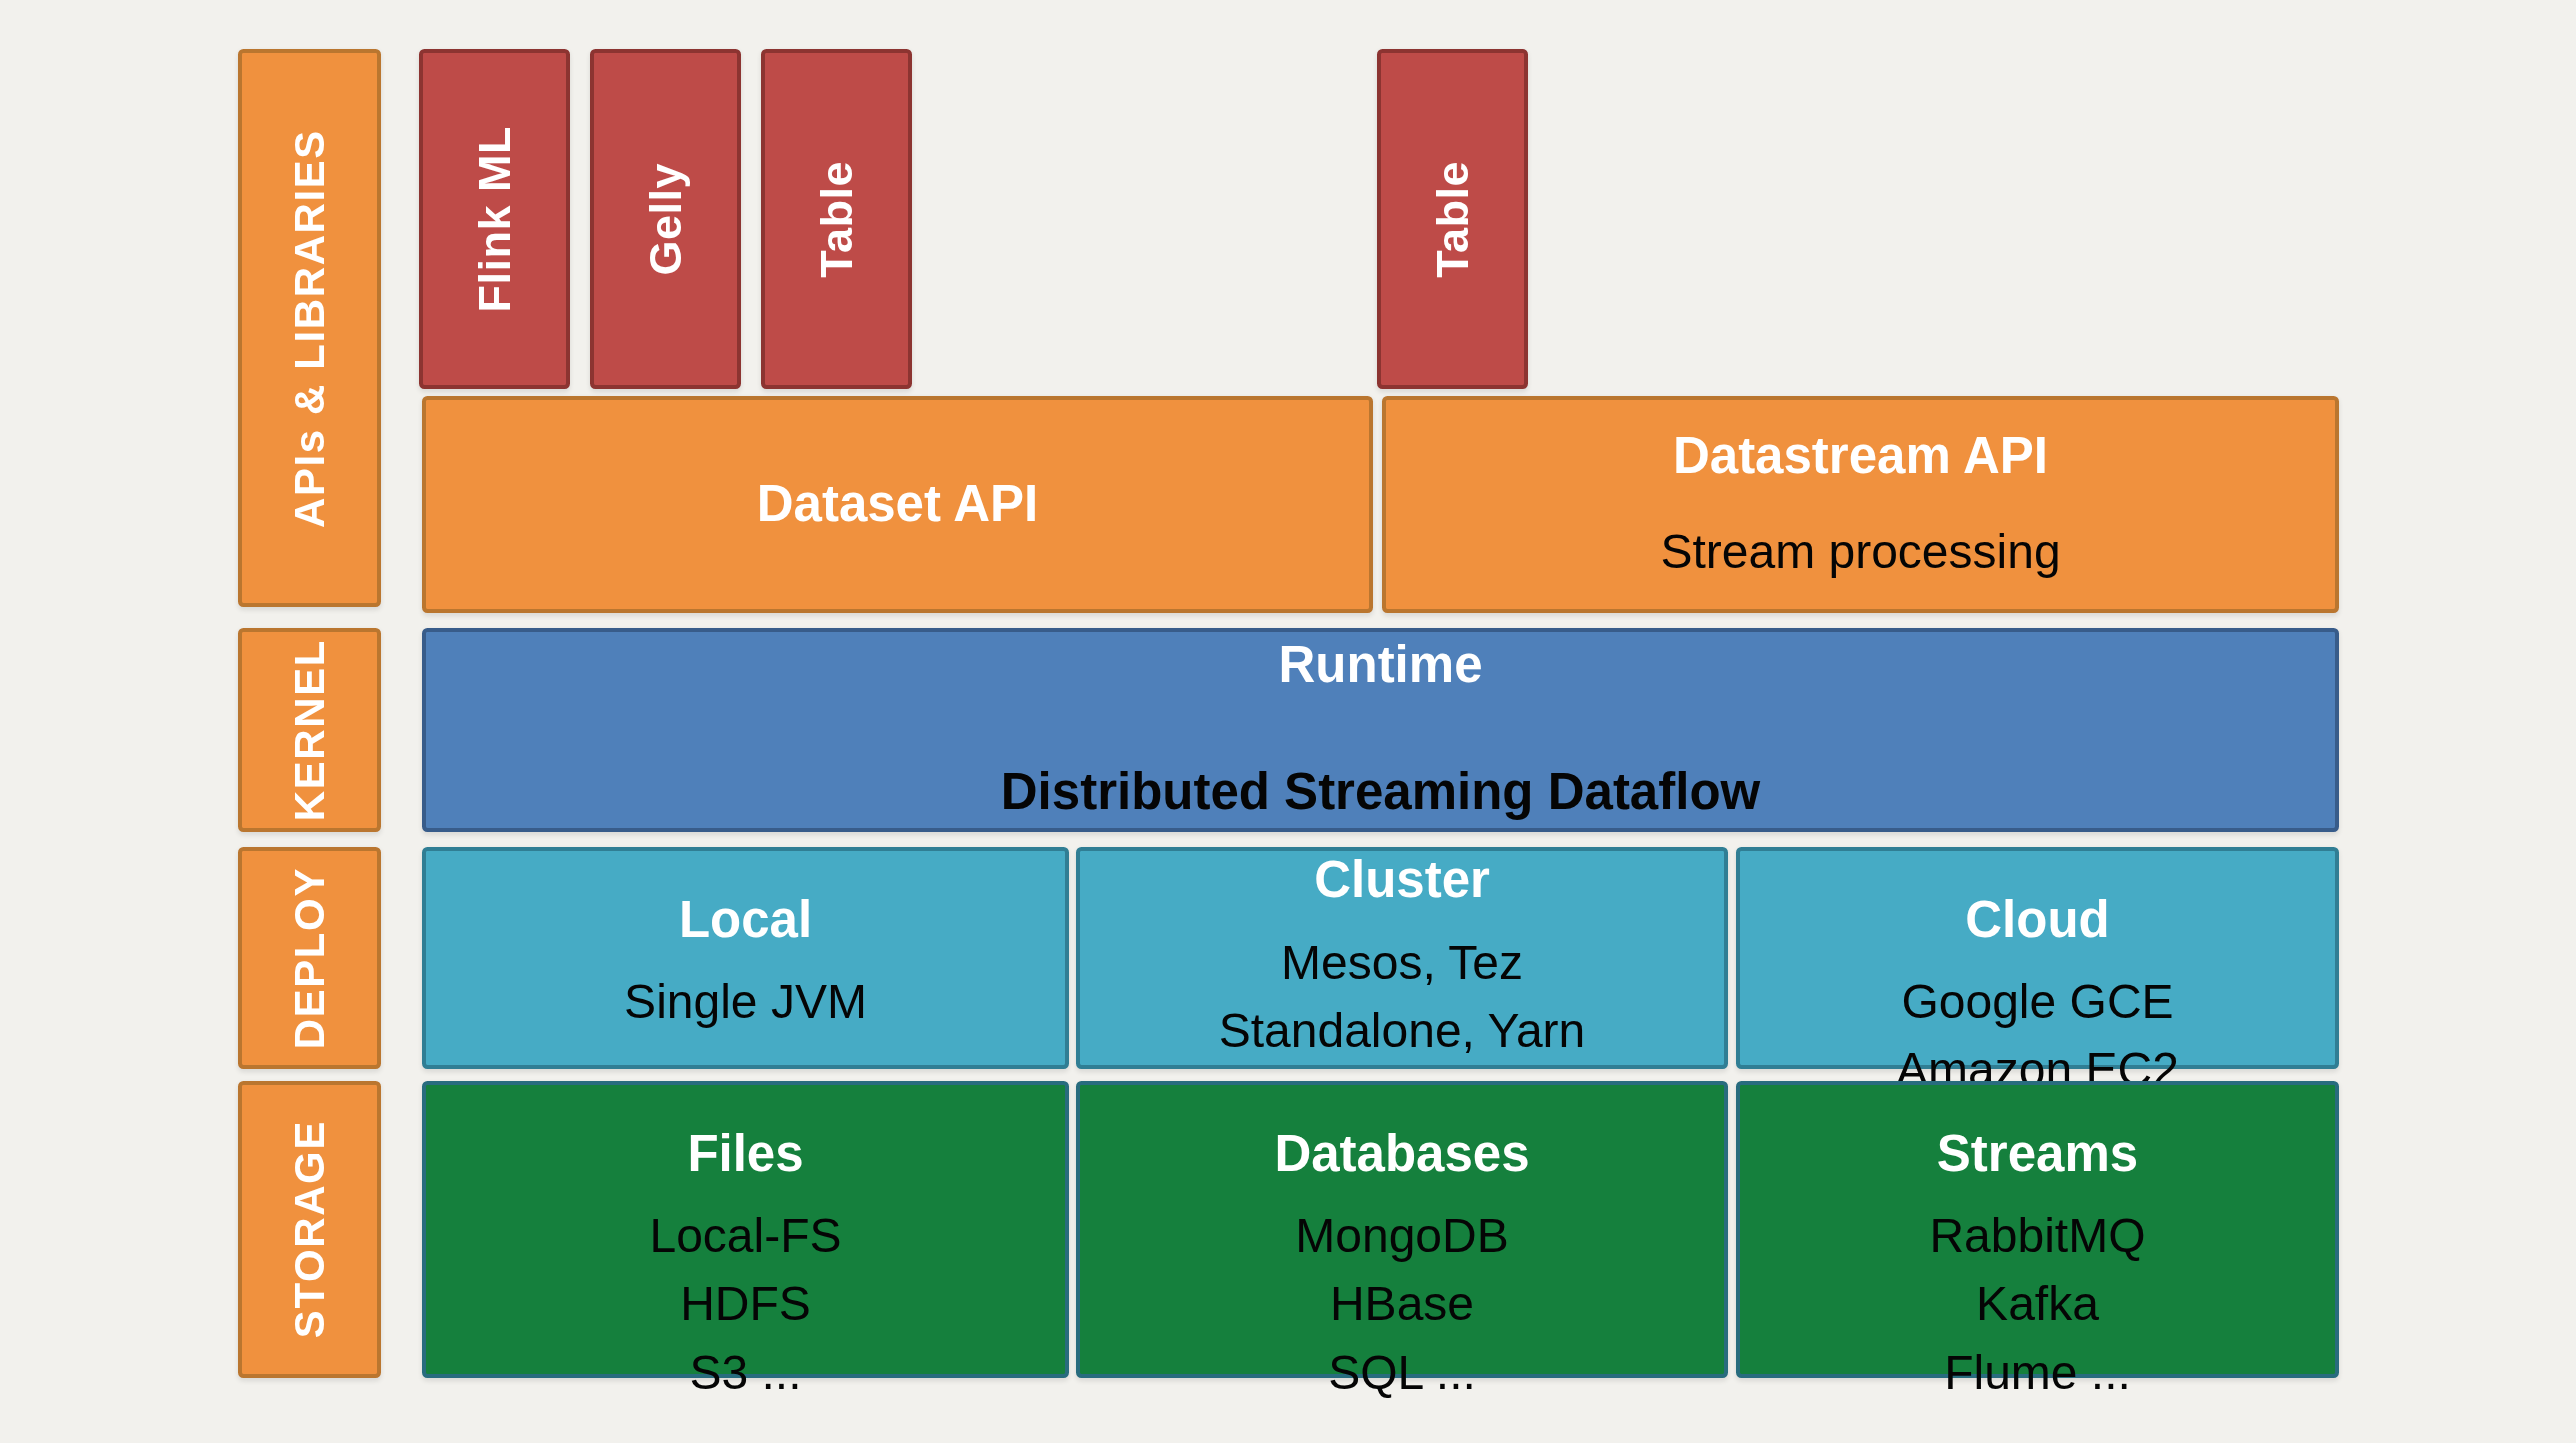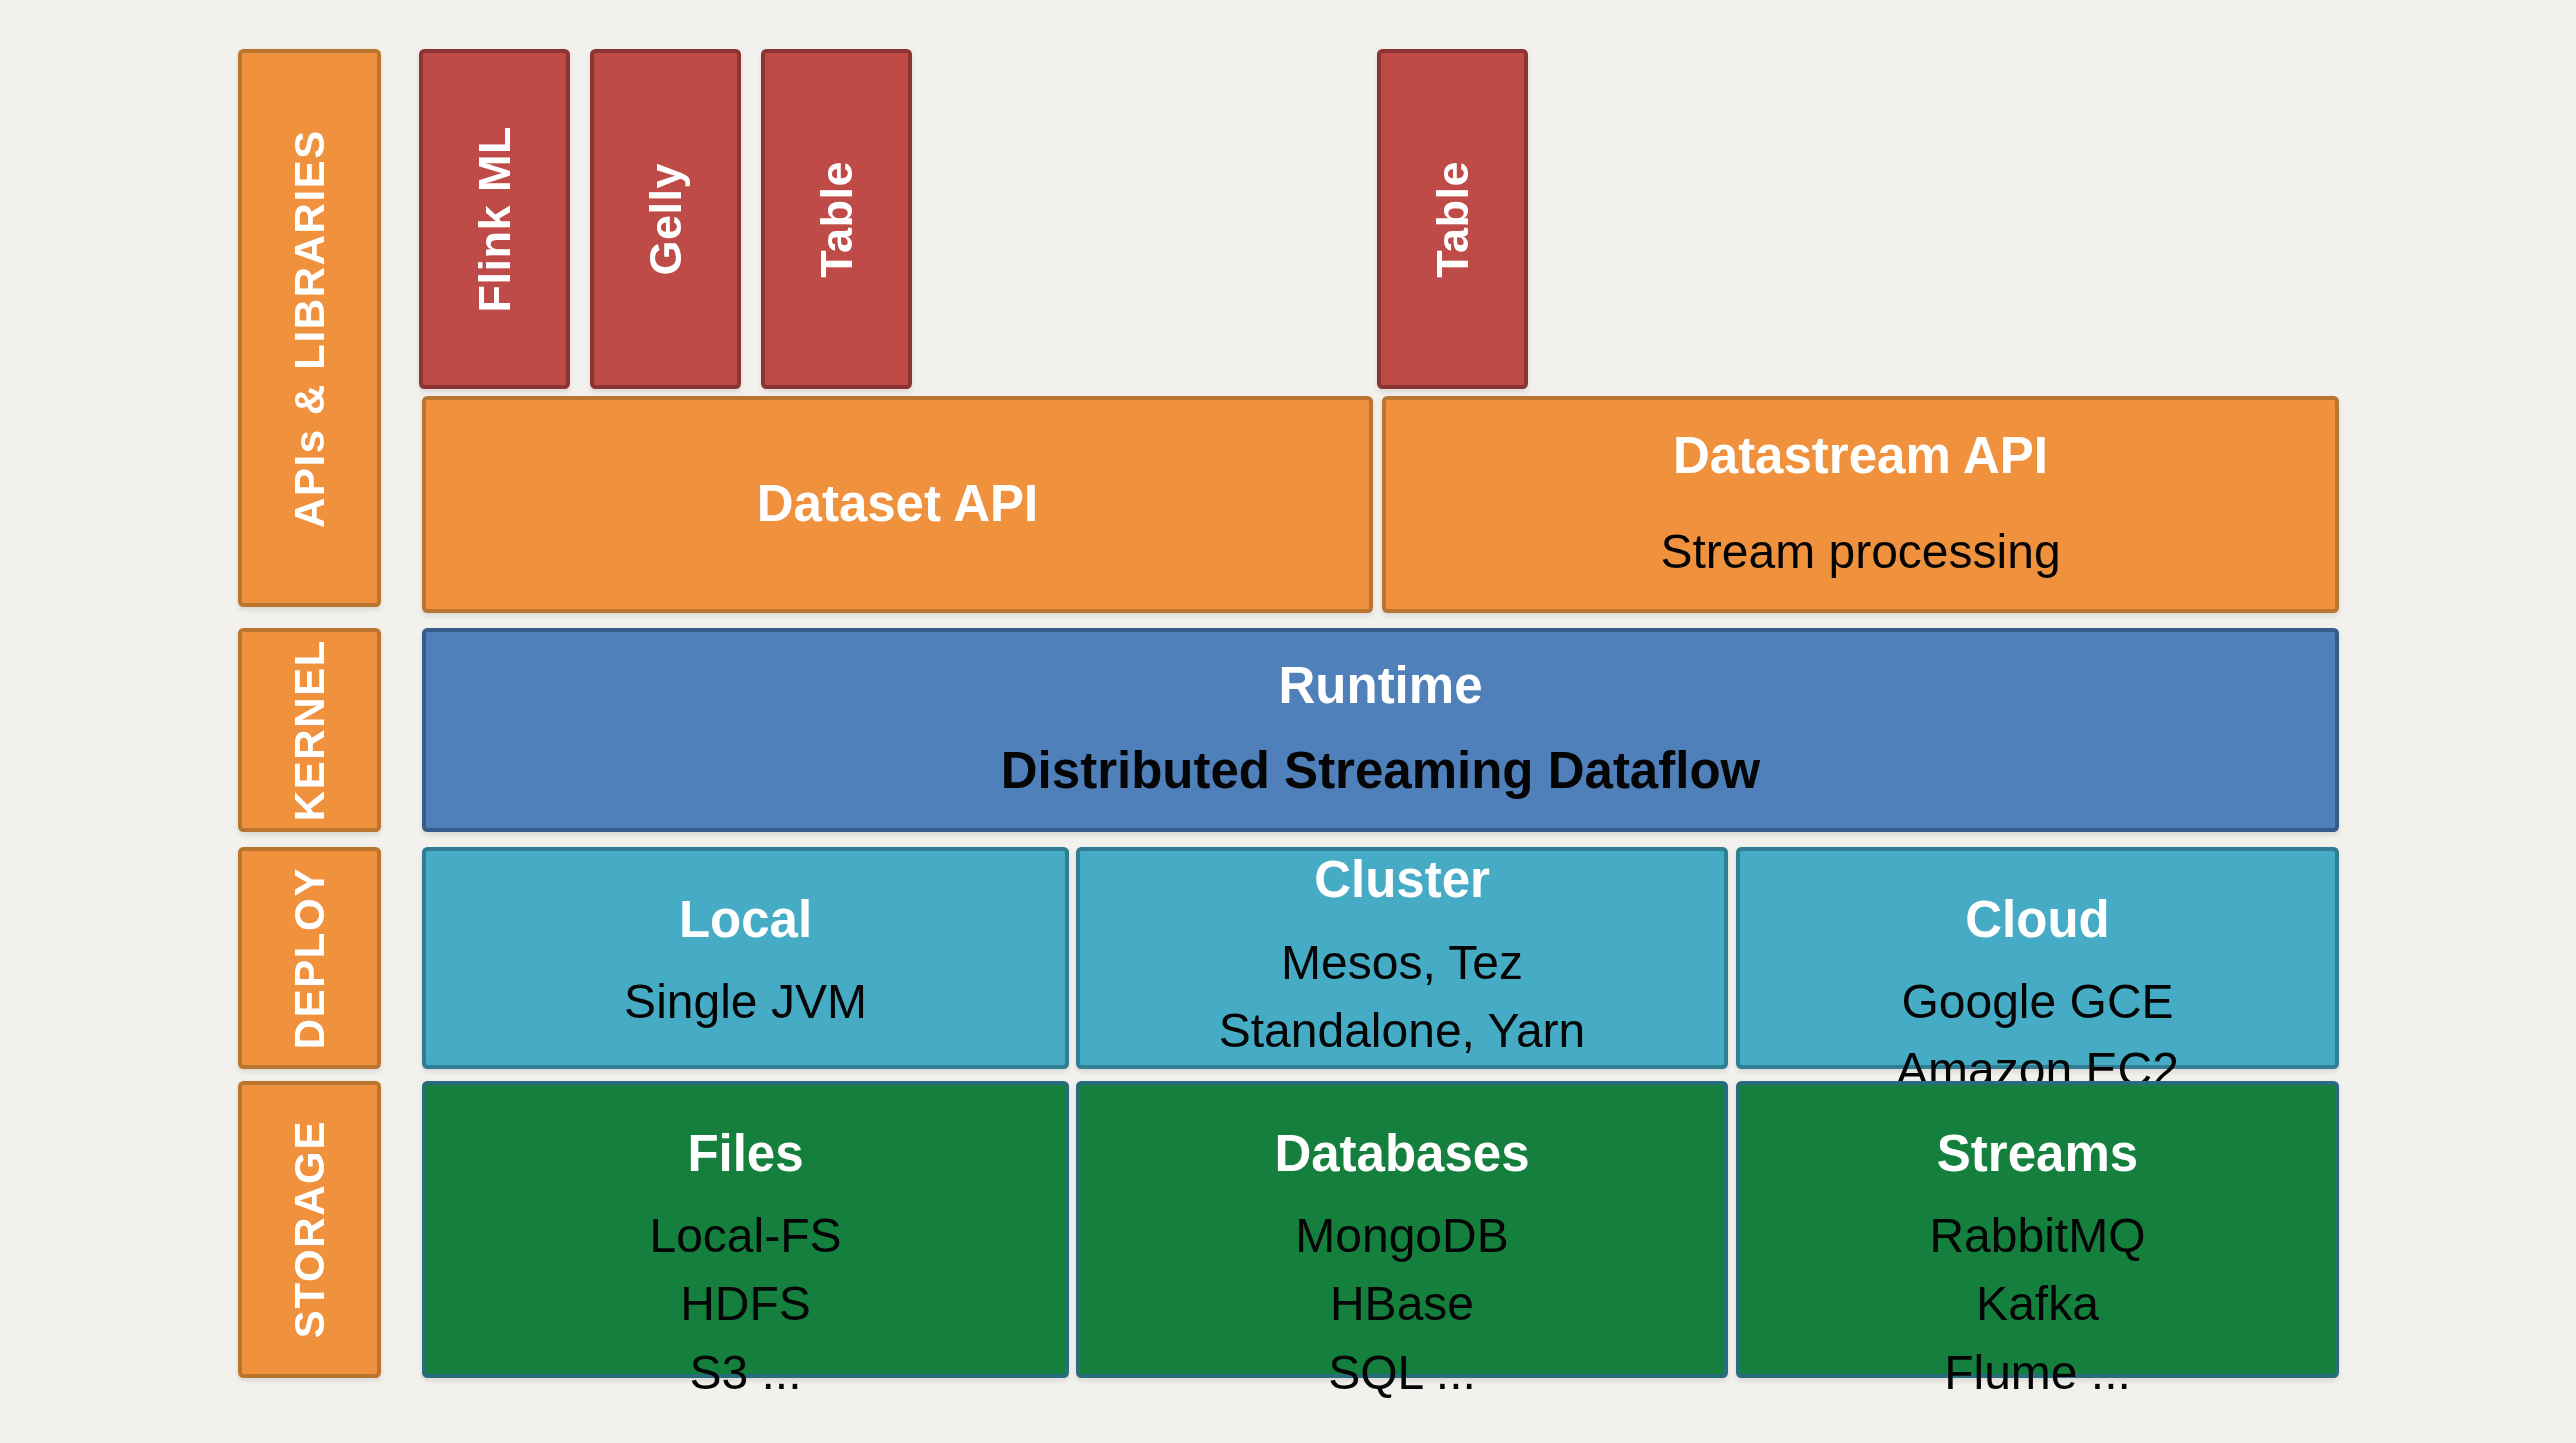--- a/index.html
+++ b/index.html
@@ -103,21 +103,21 @@
   </div>
 
   <div class="box orange cell centered" style="left:422px; top:396px; width:951px; height:217px;">
     <span class="cell-title">Dataset API</span>
   </div>
   <div class="box orange cell centered" style="left:1382px; top:396px; width:957px; height:217px;">
     <span class="cell-title">Datastream API</span>
     <span class="cell-sub">Stream processing</span>
   </div>
 
-  <div class="box blue cell centered" style="left:422px; top:628px; width:1917px; height:204px;">
+  <div class="box blue cell centered" style="left:422px; top:628px; width:1917px; height:204px;justify-content:space-between;">
     <span class="cell-title">Runtime</span>
     <span class="cell-sub boldsub" style="margin-top:16px;">Distributed Streaming Dataflow</span>
   </div>
 
   <div class="box teal cell topped" style="left:422px; top:847px; width:647px; height:222px;">
     <span class="cell-title">Local</span>
     <span class="cell-lines">
       <span class="cell-line">Single JVM</span>
     </span>
   </div>

